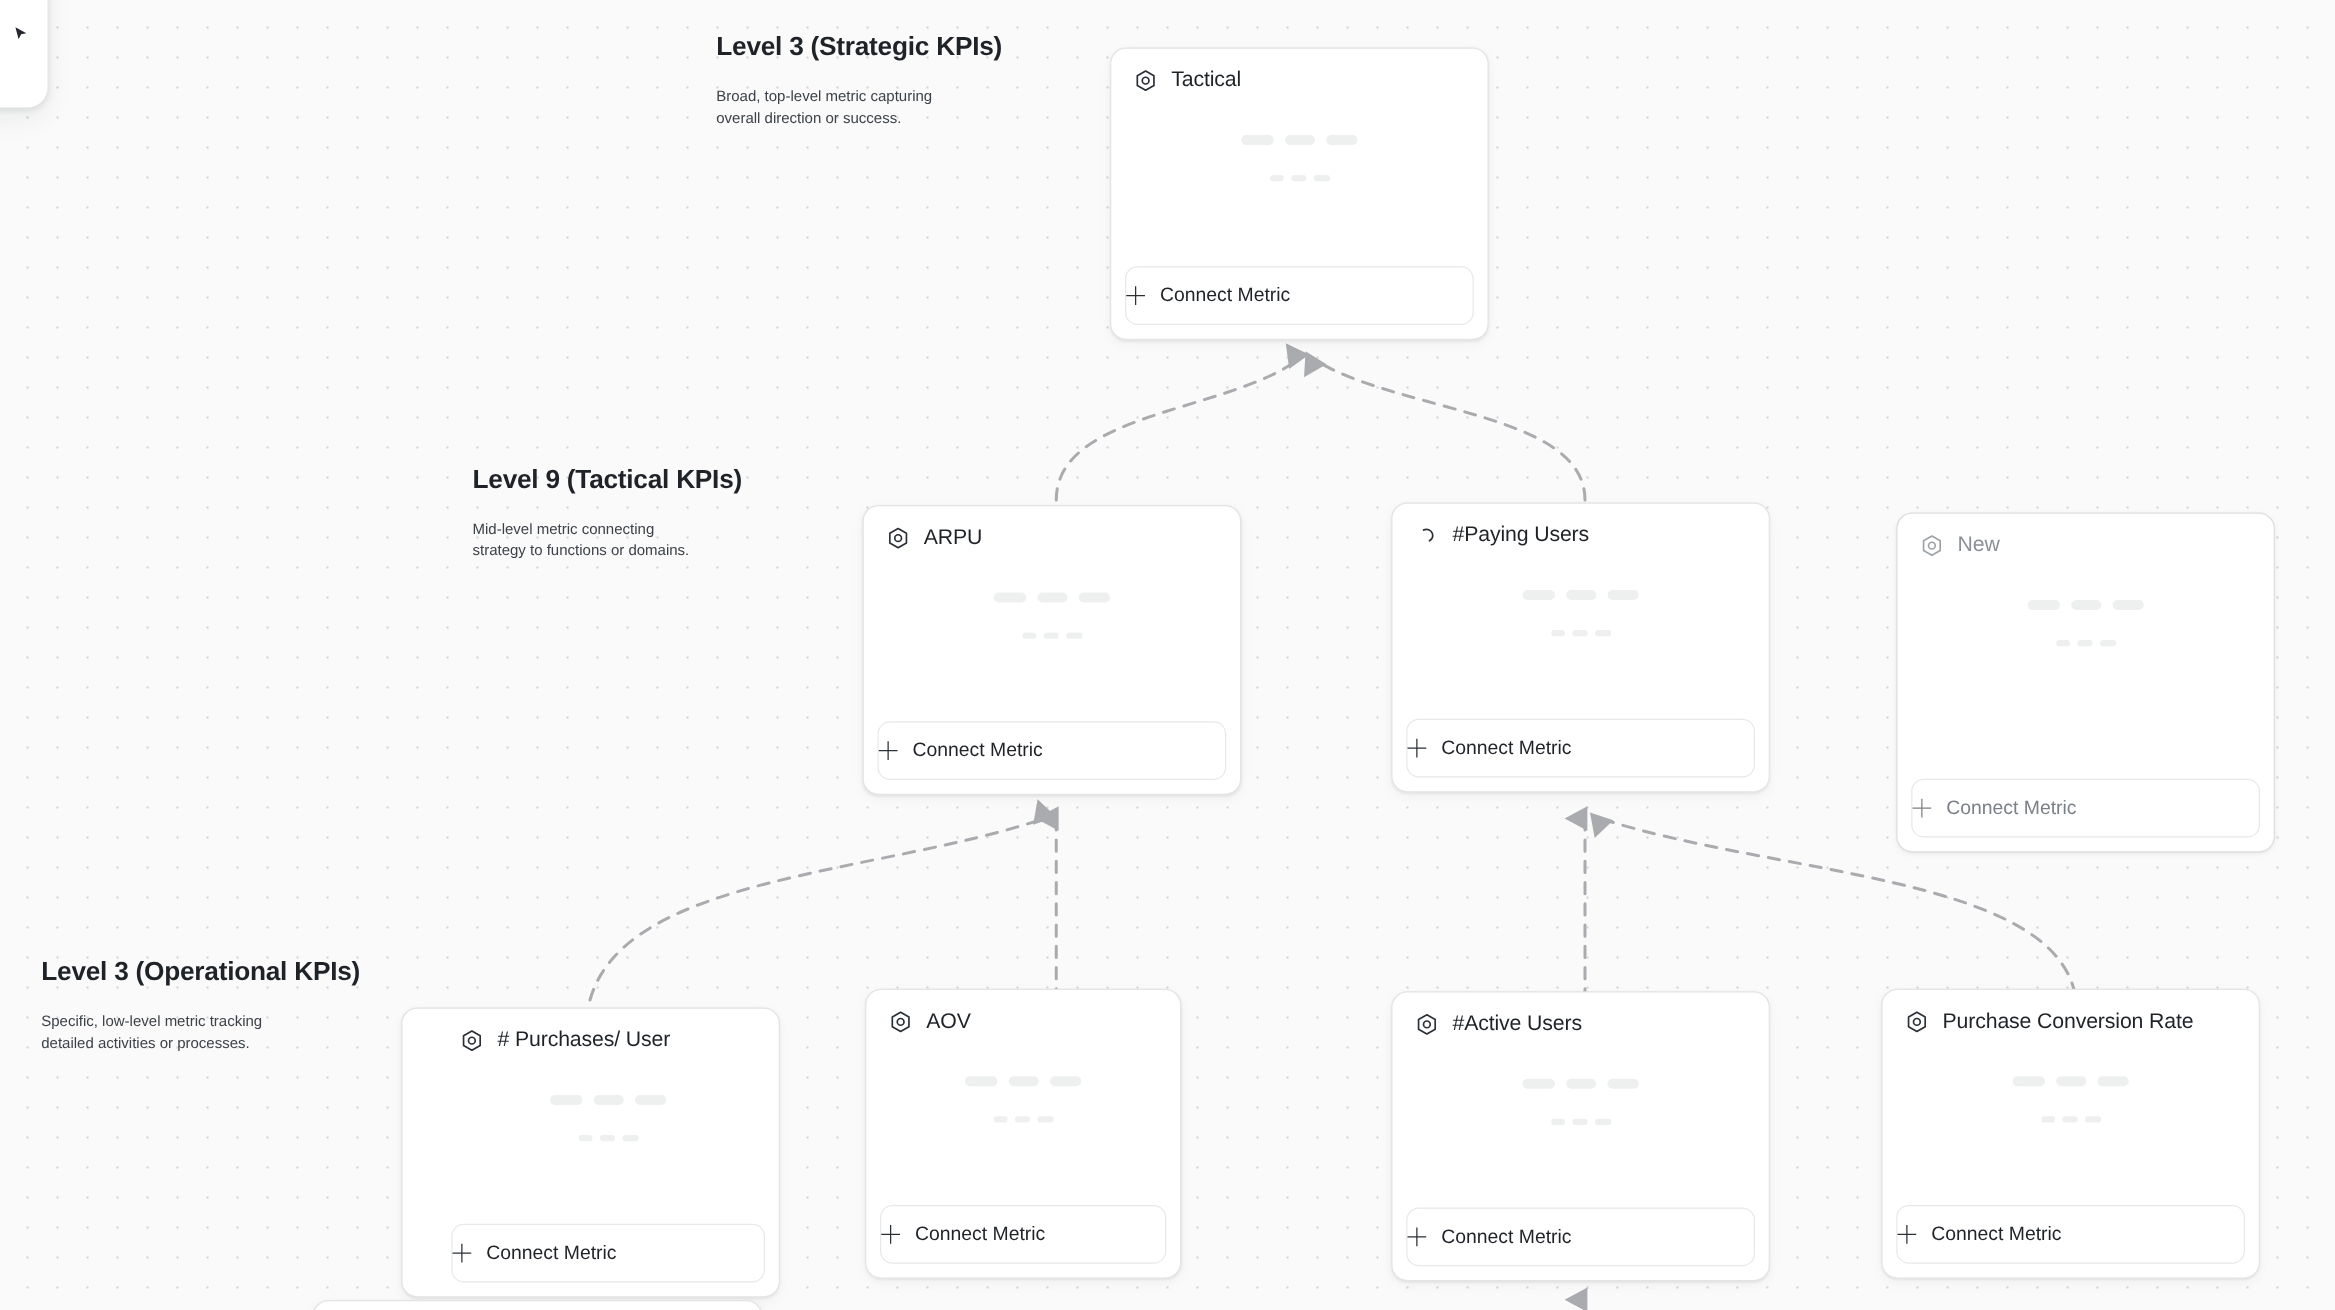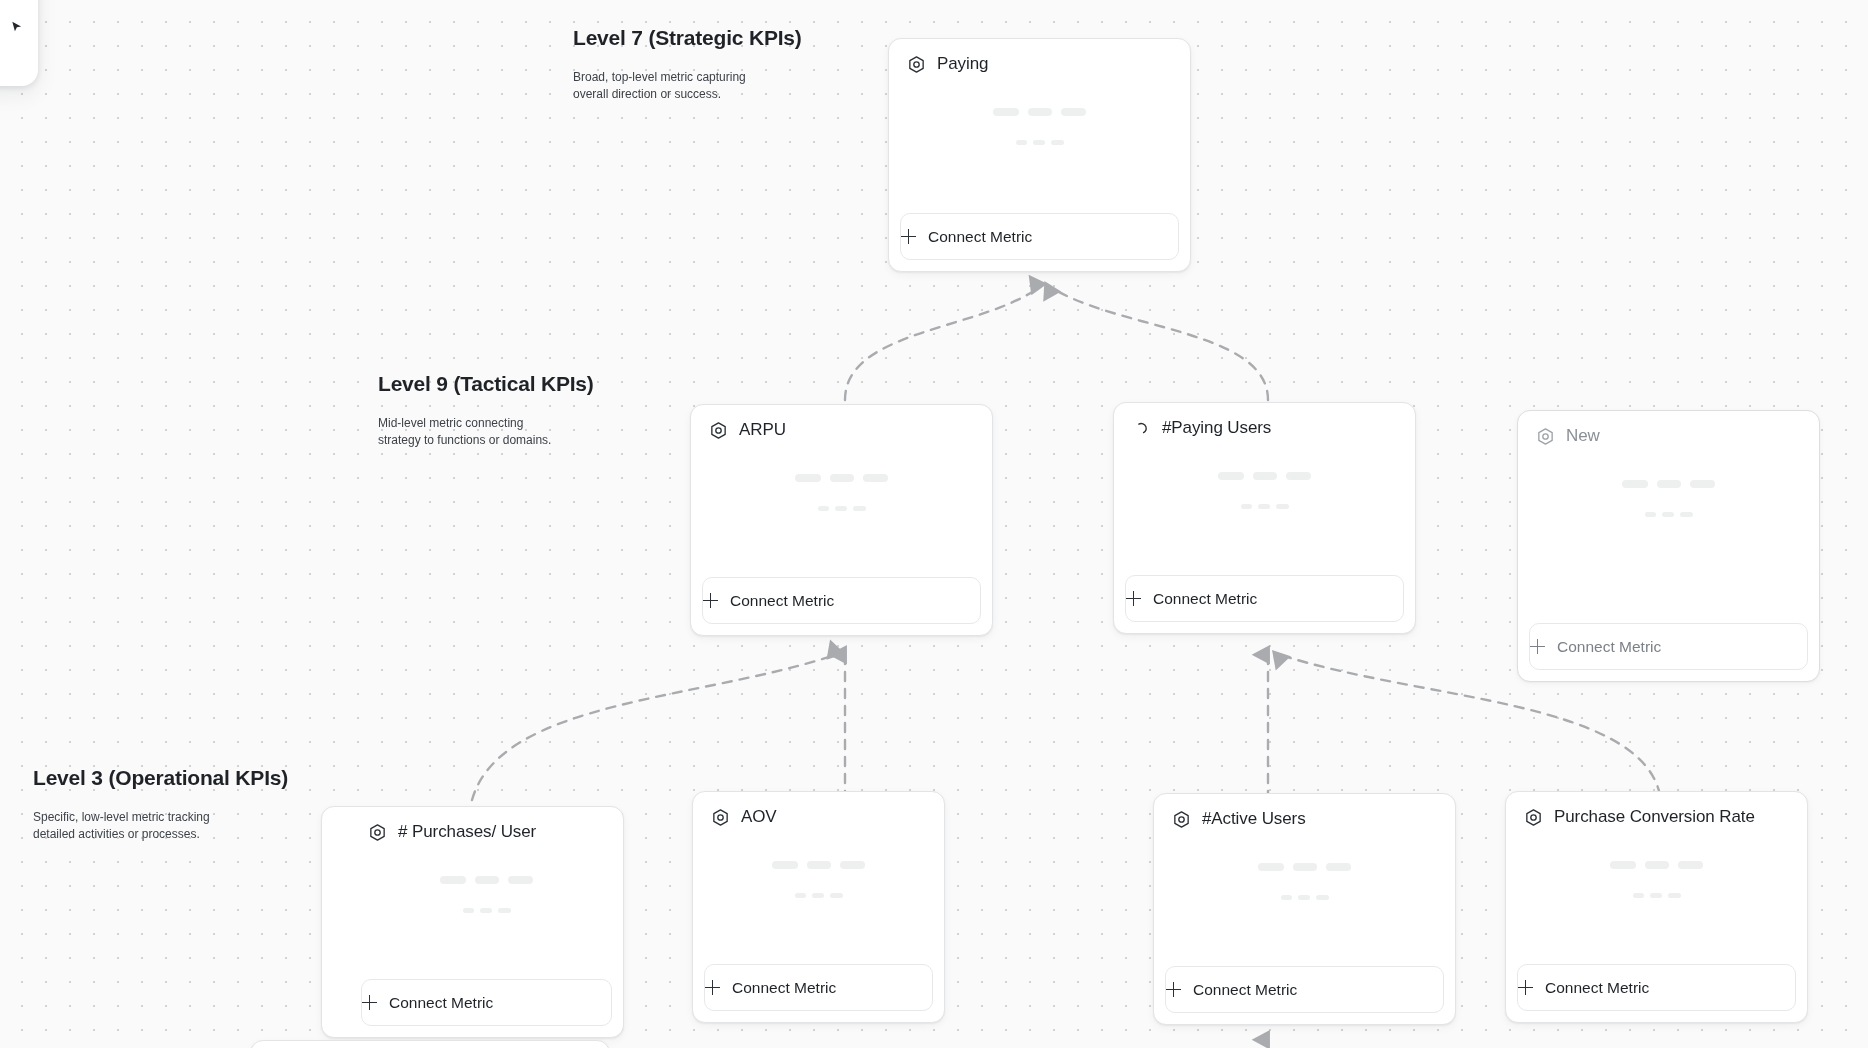--- a/index.html
+++ b/index.html
@@ -193,21 +193,21 @@
 
       <path d="M1268,800 L1268,655"></path>
 
       <path d="M1660,795 C1640,700 1420,700 1281,655"></path>
 
       <path d="M1268,1060 L1268,1040"></path>
     </g>
   </svg>
 
   <div class="level-block" style="left:573px; top:26px; width:260px;">
-    <div class="level-title">Level 7 (Strategic KPIs)</div>
+    <div class="level-title">Level 3 (Strategic KPIs)</div>
     <div class="level-desc">Broad, top-level metric capturing
 overall direction or success.</div>
   </div>
 
   <div class="level-block" style="left:378px; top:372px; width:260px;">
     <div class="level-title">Level 9 (Tactical KPIs)</div>
     <div class="level-desc">Mid-level metric connecting
 strategy to functions or domains.</div>
   </div>
 
@@ -216,21 +216,21 @@
     <div class="level-desc">Specific, low-level metric tracking
 detailed activities or processes.</div>
   </div>
 
   <div class="card" style="left:888px; top:38px; width:303px; height:234px;">
     <div class="card-head">
       <svg class="card-icon" viewBox="0 0 24 24">
         <path d="M12 2.3 20.4 7.1 20.4 16.9 12 21.7 3.6 16.9 3.6 7.1 Z" fill="none" stroke="#2b3036" stroke-width="1.7" stroke-linejoin="round"></path>
         <circle cx="12" cy="12" r="3.4" fill="none" stroke="#2b3036" stroke-width="1.7"></circle>
       </svg>
-      <span class="card-title">Paying</span>
+      <span class="card-title">Tactical</span>
     </div>
     <div class="card-body">
       <div class="skel-row r1">
         <span class="skel w1"></span>
         <span class="skel w2"></span>
         <span class="skel w3"></span>
       </div>
       <div class="skel-row r2">
         <span class="skel s1"></span>
         <span class="skel s2"></span>
@@ -365,21 +365,21 @@
         <span class="skel s2"></span>
         <span class="skel s3"></span>
       </div>
     </div>
     <div class="connect-btn">
       <span class="connect-plus"></span>
       <span class="connect-label">Connect Metric</span>
     </div>
   </div>
 
-  <div class="card" style="left:1113px; top:793px; width:303px; height:232px;margin-left:40px;">
+  <div class="card" style="left:1113px; top:793px; width:303px; height:232px;">
     <div class="card-head">
       <svg class="card-icon" viewBox="0 0 24 24">
         <path d="M12 2.3 20.4 7.1 20.4 16.9 12 21.7 3.6 16.9 3.6 7.1 Z" fill="none" stroke="#2b3036" stroke-width="1.7" stroke-linejoin="round"></path>
         <circle cx="12" cy="12" r="3.4" fill="none" stroke="#2b3036" stroke-width="1.7"></circle>
       </svg>
       <span class="card-title">#Active Users</span>
     </div>
     <div class="card-body">
       <div class="skel-row r1">
         <span class="skel w1"></span>

